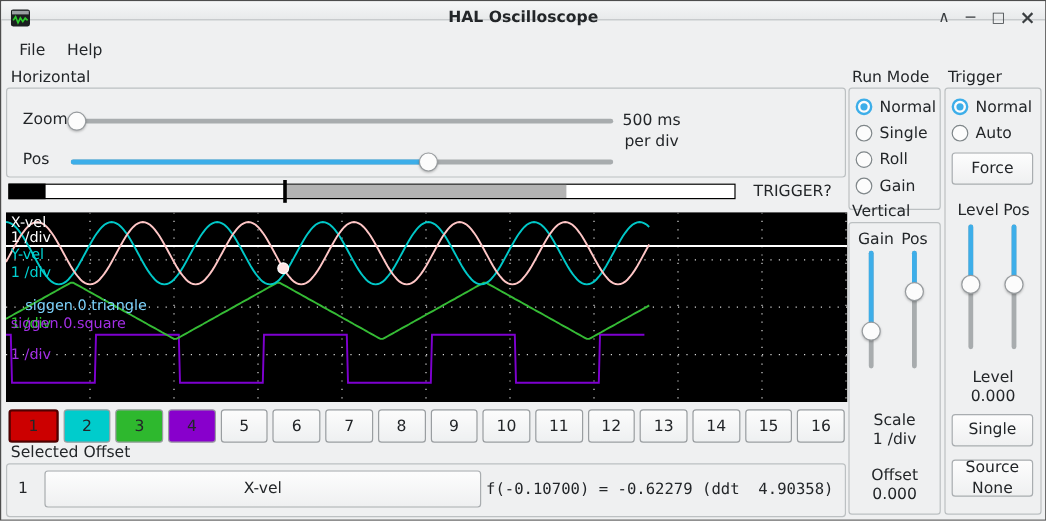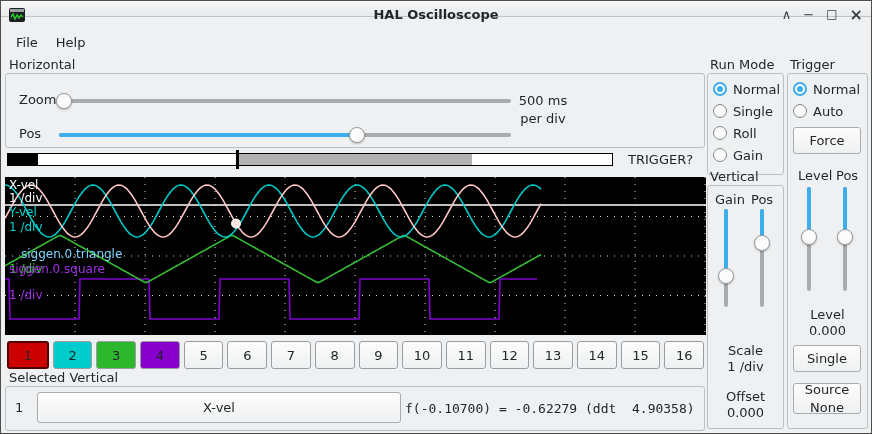--- a/index.html
+++ b/index.html
@@ -174,21 +174,21 @@
     <div class="chan-btn">9</div>
     <div class="chan-btn">10</div>
     <div class="chan-btn">11</div>
     <div class="chan-btn">12</div>
     <div class="chan-btn">13</div>
     <div class="chan-btn">14</div>
     <div class="chan-btn">15</div>
     <div class="chan-btn">16</div>
   </div>
 
-  <span class="gb-label" style="left:8px; top:369px;">Selected Vertical</span>
+  <span class="gb-label" style="left:8px; top:369px;">Selected Offset</span>
   <div class="groupbox" style="left:4px; top:385px; width:700px; height:45px;"></div>
   <span class="abs" style="left:14px; top:399px;">1</span>
   <div class="btn" style="left:36px; top:391px; width:364px; height:31px;">X-vel</div>
   <span class="readout" style="left:404px; top:400px;">f(-0.10700) = -0.62279 (ddt  4.90358)</span>
 
   <span class="gb-label" style="left:709px; top:56px;">Run Mode</span>
   <div class="groupbox" style="left:706px; top:72px; width:77px; height:102px;"></div>
   <div class="radio-row" style="left:712px; top:78px;">
     <span class="radio checked"></span>
     <span>Normal</span>

